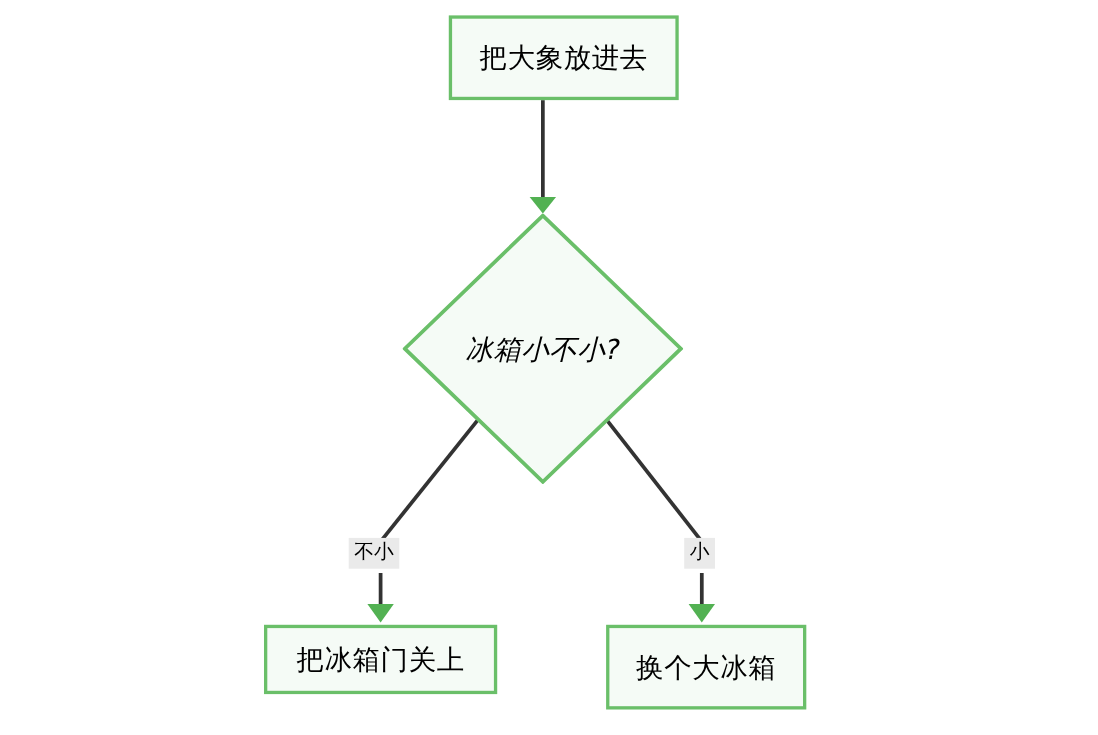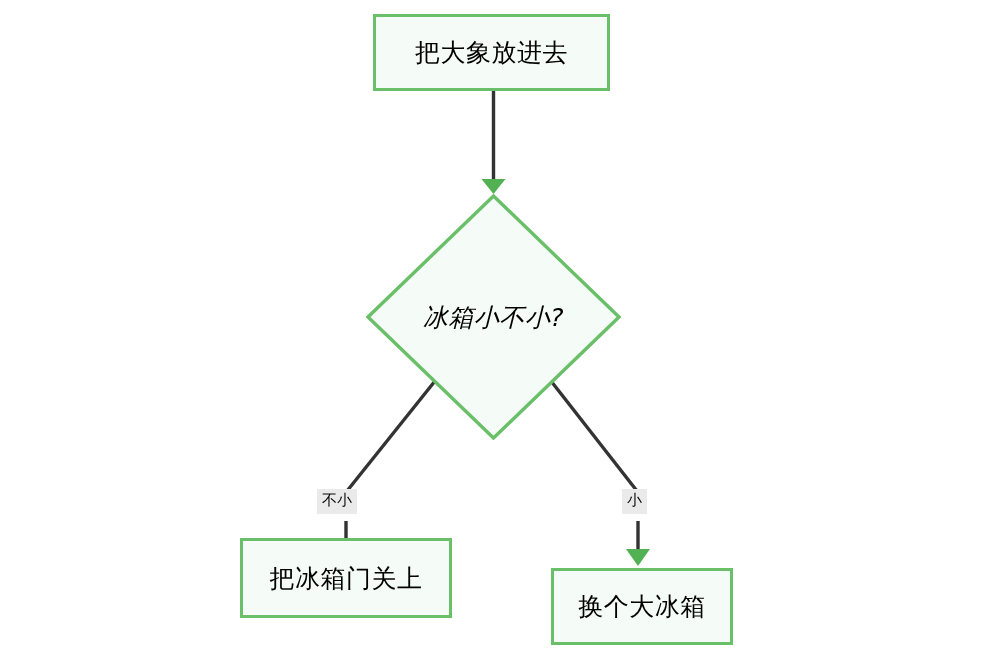--- a/index.html
+++ b/index.html
@@ -54,21 +54,21 @@
   .node.decision svg {
     position: absolute;
     left: 0;
     top: 0;
     z-index: 1;
   }
   .edge-label {
     position: absolute;
     background: #eaeaea;
     color: #000000;
-    font-size: 15px;
+    font-size: 18px;
     line-height: 1;
     padding: 4px 5px 6px 5px;
     white-space: nowrap;
     z-index: 4;
   }
 </style>
 </head>
 <body>
 
 <div id="canvas">
@@ -86,32 +86,32 @@
       <polygon points="334,549 358,549 346,566" fill="#52b152"></polygon>
     </g>
 
     <g>
       <line x1="551" y1="381" x2="637" y2="491" stroke="#333333" stroke-width="3.4" stroke-linecap="butt"></line>
       <line x1="638" y1="521" x2="638" y2="552" stroke="#333333" stroke-width="3.4" stroke-linecap="butt"></line>
       <polygon points="626,549 650,549 638,566" fill="#52b152"></polygon>
     </g>
   </svg>
 
-  <div class="node process" style="left:373px; top:14px; width:237px; height:77px;">
+  <div class="node process" style="left:408px; top:14px; width:209px; height:77px;">
     <span>把大象放进去</span>
   </div>
 
   <div class="node decision" style="left:366px; top:194px; width:255px; height:246px;">
     <svg width="255" height="246" viewBox="0 0 255 246" xmlns="http://www.w3.org/2000/svg">
       <polygon points="127.5,2 253,123 127.5,244 2,123" fill="#f5fbf6" stroke="#6abf69" stroke-width="3.4" stroke-linejoin="miter"></polygon>
     </svg>
     <span class="dlabel">冰箱小不小?</span>
   </div>
 
-  <div class="node process" style="left:240px; top:538px; width:212px; height:80px;">
+  <div class="node process" style="left:240px; top:568px; width:212px; height:63px;">
     <span>把冰箱门关上</span>
   </div>
 
   <div class="node process" style="left:551px; top:568px; width:182px; height:77px;">
     <span>换个大冰箱</span>
   </div>
 
   <div class="edge-label" style="left:317px; top:489px;">不小</div>
 
   <div class="edge-label" style="left:622px; top:489px;">小</div>

